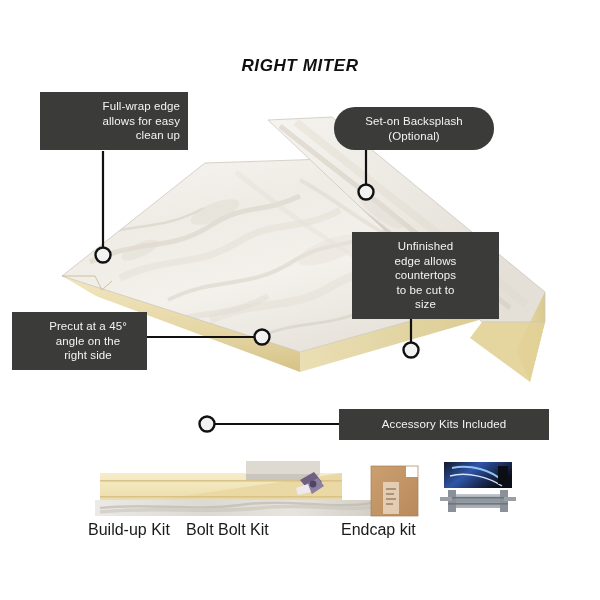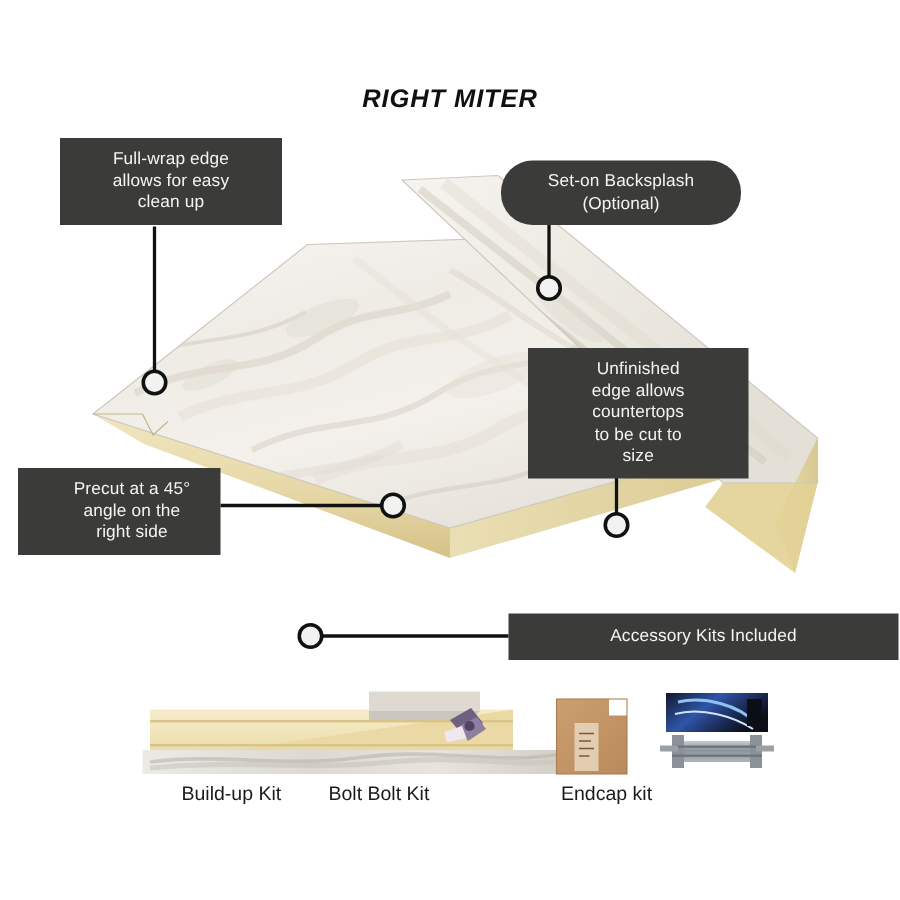--- a/index.html
+++ b/index.html
@@ -49,33 +49,32 @@
     background: #3b3b39;
     color: #f4f4f2;
     font-size: 11.5px;
     line-height: 14.5px;
     text-align: center;
     padding: 7px 8px;
     box-sizing: border-box;
     white-space: pre-line;
     letter-spacing: 0.1px;
   }
-  #callout-fullwrap  { left: 40px;  top: 92px;  width: 148px; }
+  #callout-fullwrap  { left: 40px;  top: 92px;  width: 148px; text-align: right; }
   #callout-backsplash{ left: 334px; top: 107px; width: 160px; border-radius: 21px; }
   #callout-unfinished{ left: 352px; top: 232px; width: 147px; }
   #callout-precut    { left: 12px;  top: 312px; width: 135px; padding-left: 25px; }
-  #callout-accessory { left: 339px; top: 409px; width: 260px; padding: 8px 8px; }
+  #callout-accessory { left: 339px; top: 409px; width: 210px; padding: 8px 8px; }
 
   
   .kit-label {
     position: absolute;
-    font-size: 13px;
+    font-size: 16px;
     color: #1a1a1a;
     white-space: nowrap;
-    margin-left: 33px;
   }
   #kit-label-buildup { left: 88px;  top: 521px; }
   #kit-label-miter   { left: 186px; top: 521px; }
   #kit-label-endcap  { left: 341px; top: 521px; }
 </style>
 </head>
 <body>
 
 <div id="stage">
 

